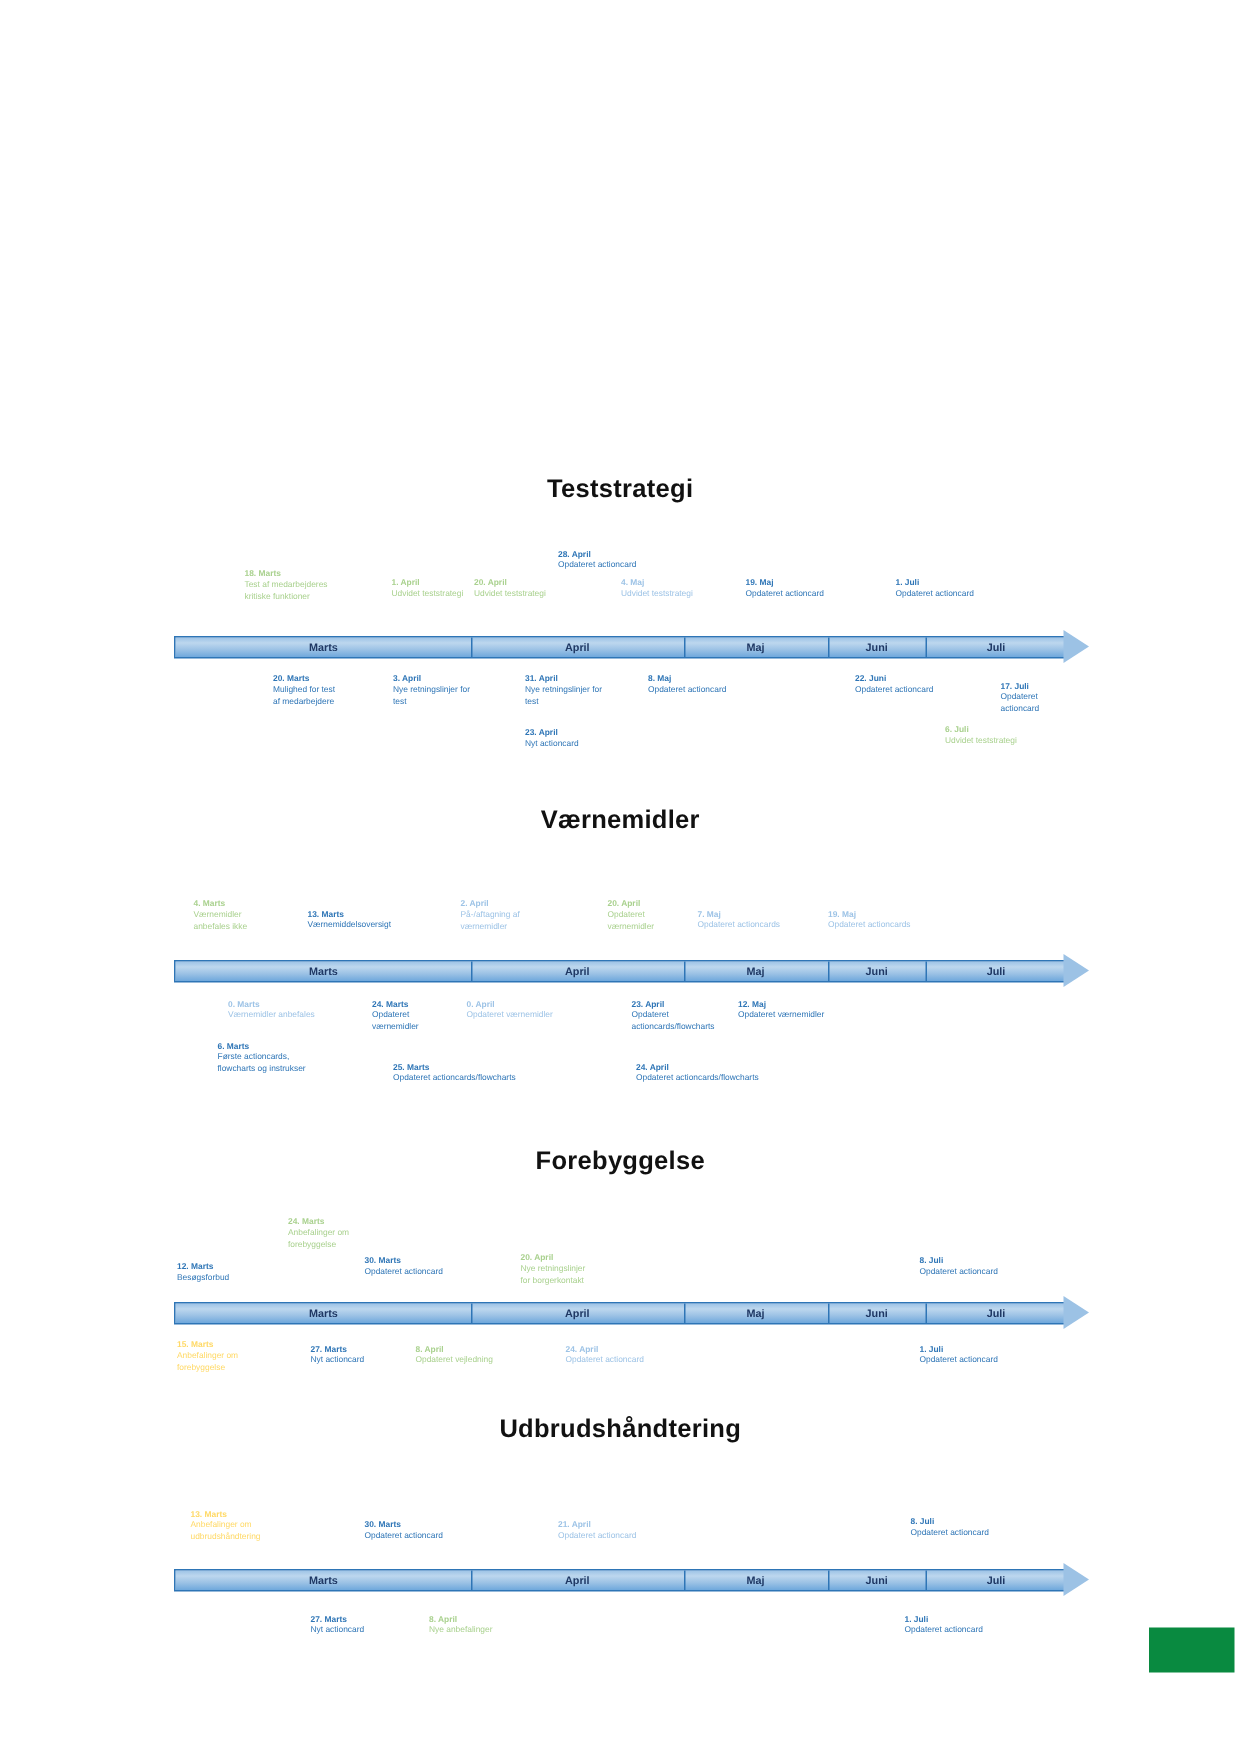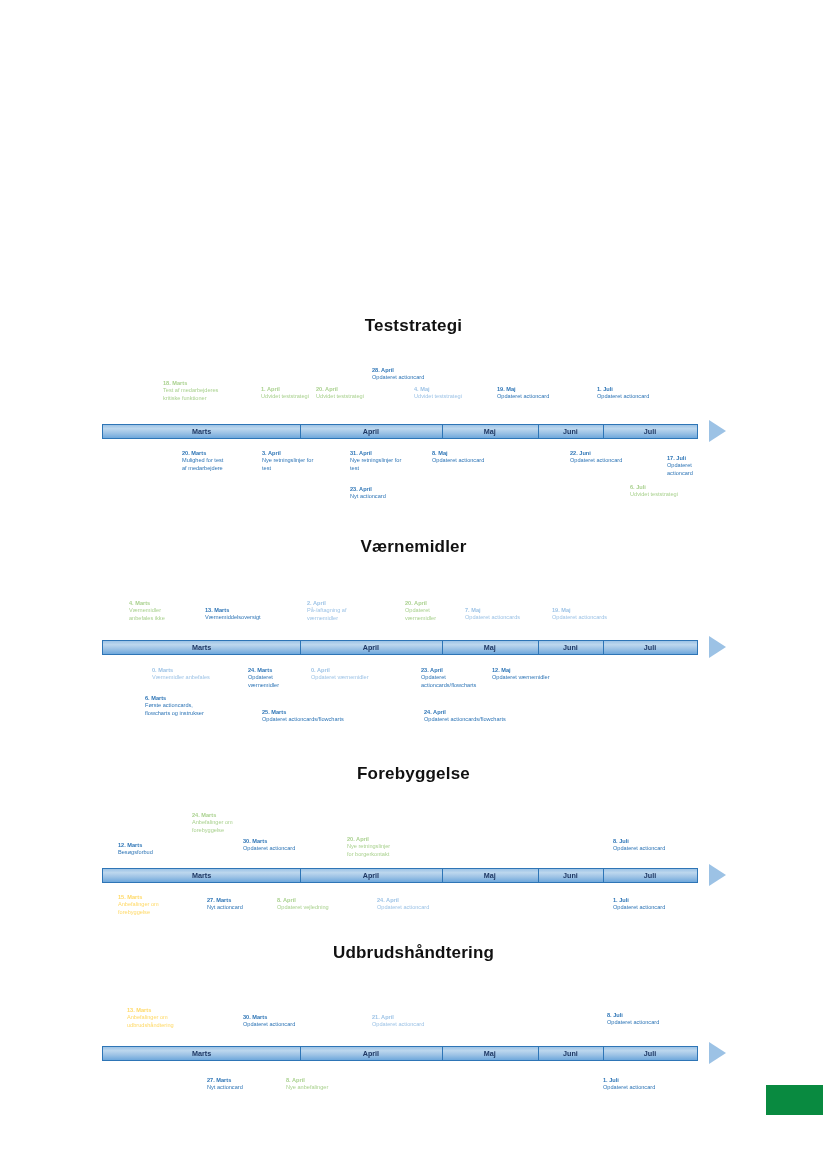--- a/index.html
+++ b/index.html
@@ -29,21 +29,21 @@
     font-weight: bold;
     font-size: 17px;
     color: #111111;
     letter-spacing: 0.2px;
   }
 
   
   .axis {
     position: absolute;
     height: 15px;
-    left: 102px;
+    left: 116px;
     width: 596px;
     background: linear-gradient(to bottom,#9dc3e6 0%, #bdd7ee 28%, #9cc2e5 62%, #6fa8dc 100%);
     border: 1px solid #2e75b6;
     box-sizing: border-box;
   }
   .axis .seg {
     position: absolute;
     top: 0;
     bottom: 0;
     text-align: center;

